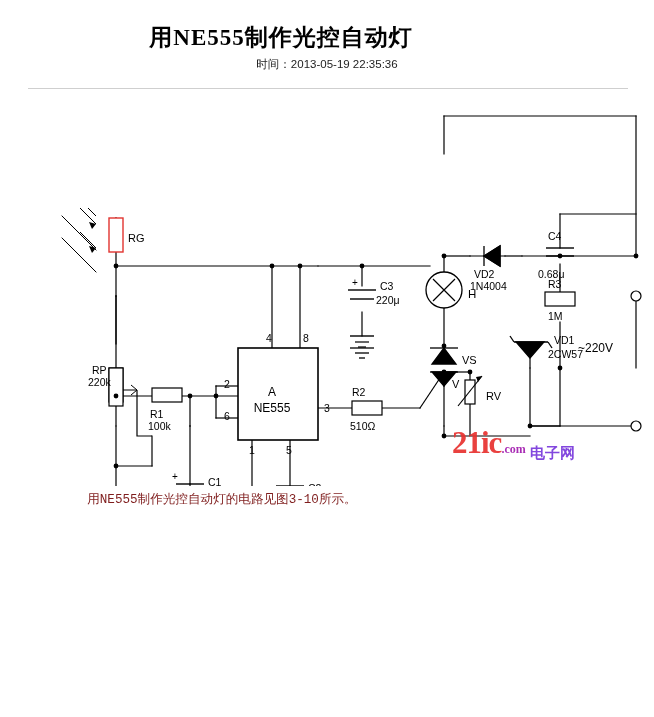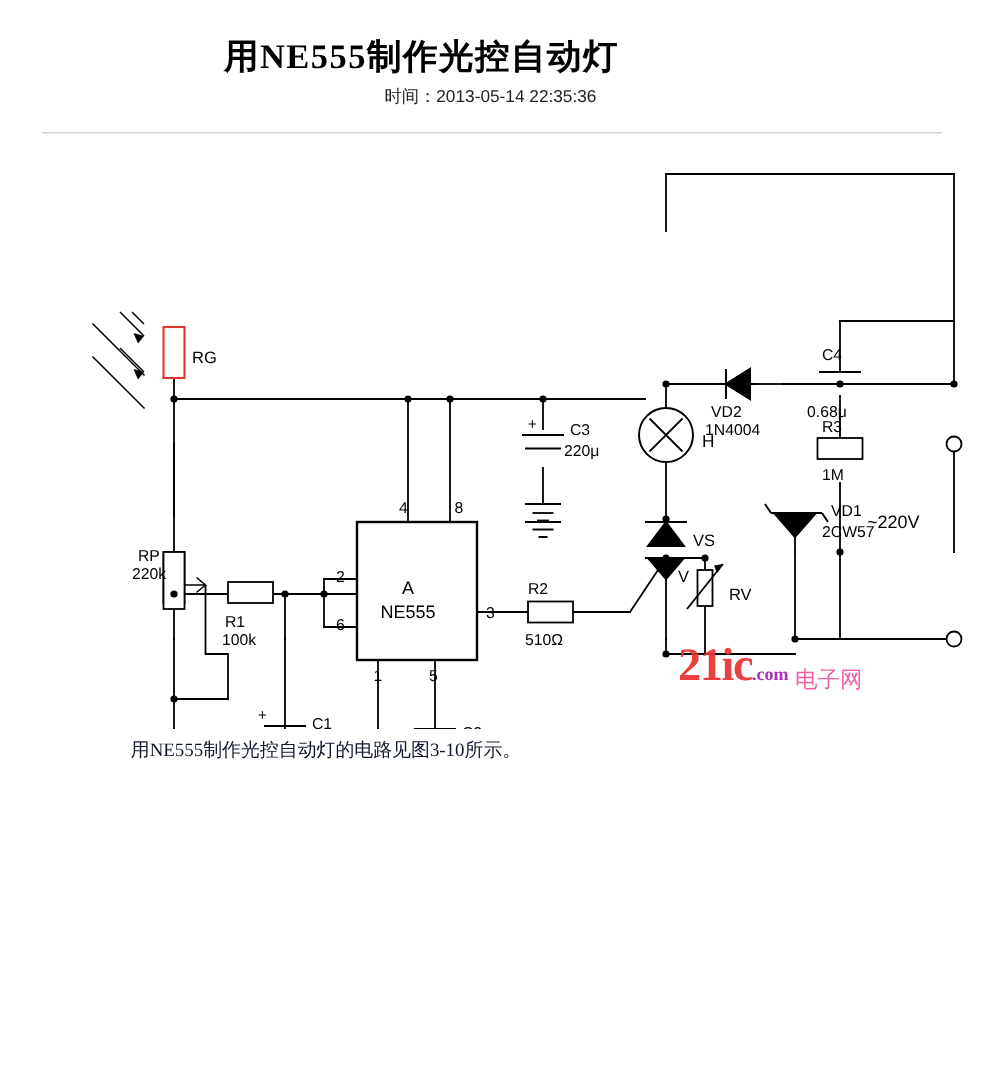--- a/index.html
+++ b/index.html
@@ -28,36 +28,36 @@
     position:absolute;left:452px;top:425px;
     font-family:"Liberation Serif", serif;
     font-size:31px;font-weight:bold;
     color:#e8312f;opacity:.92;
     letter-spacing:-1px;
   }
   .wm .grey{color:#a21caf;font-size:12px;font-weight:bold;letter-spacing:0;}
   .wm2{
     position:absolute;left:530px;top:444px;
     font-family:"Liberation Sans", sans-serif;
-    font-size:15px;font-weight:normal;color:#ec4899;opacity:.85;
+    font-size:15px;font-weight:bold;color:#6d28d9;opacity:.85;
   }
   .body-text{
     position:absolute;left:62px;top:490px;width:530px;
-    font-family:Liberation Serif, serif;
+    font-family:Liberation Mono, monospace;
     font-size:12.6px;line-height:20.4px;
-    color:#0f172a;text-align:justify;
+    color:#7f1d1d;text-align:justify;
   }
   .body-text p{margin:0 0 0 0;text-indent:2em;}
   svg text{font-family:"Liberation Sans", sans-serif;}
 </style>
 </head>
 <body>
 
 <div class="title">用NE555制作光控自动灯</div>
-<div class="timestamp">时间：2013-05-14  22:35:36</div>
+<div class="timestamp">时间：2013-05-19  22:35:36</div>
 <div class="rule"></div>
 
 <svg id="schematic" viewBox="0 0 654 390" xmlns="http://www.w3.org/2000/svg">
   <g stroke="#000" stroke-width="1.2" fill="none" stroke-linecap="square">
 
     <path d="M116 170 H318"></path>
     <path d="M318 170 H430"></path>
     <path d="M444 20 H636"></path>
     <path d="M636 20 V160"></path>
     <path d="M444 20 V58"></path>

